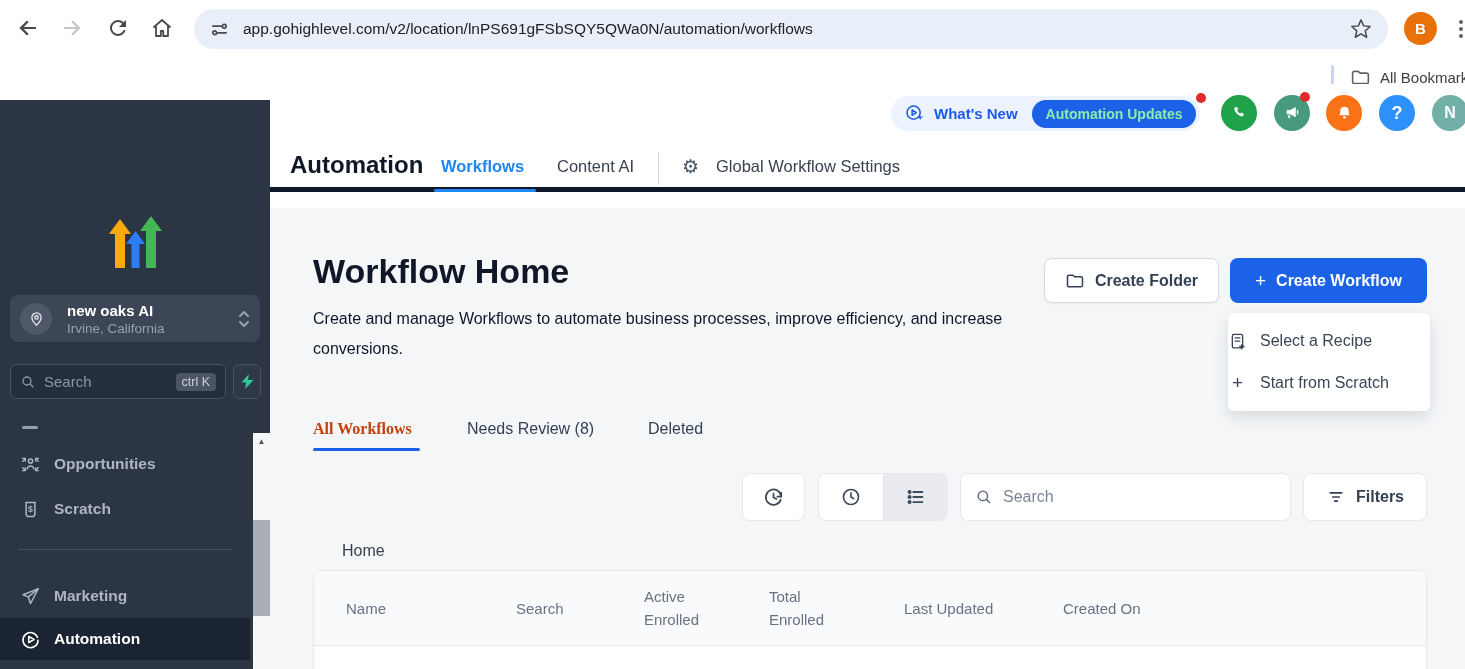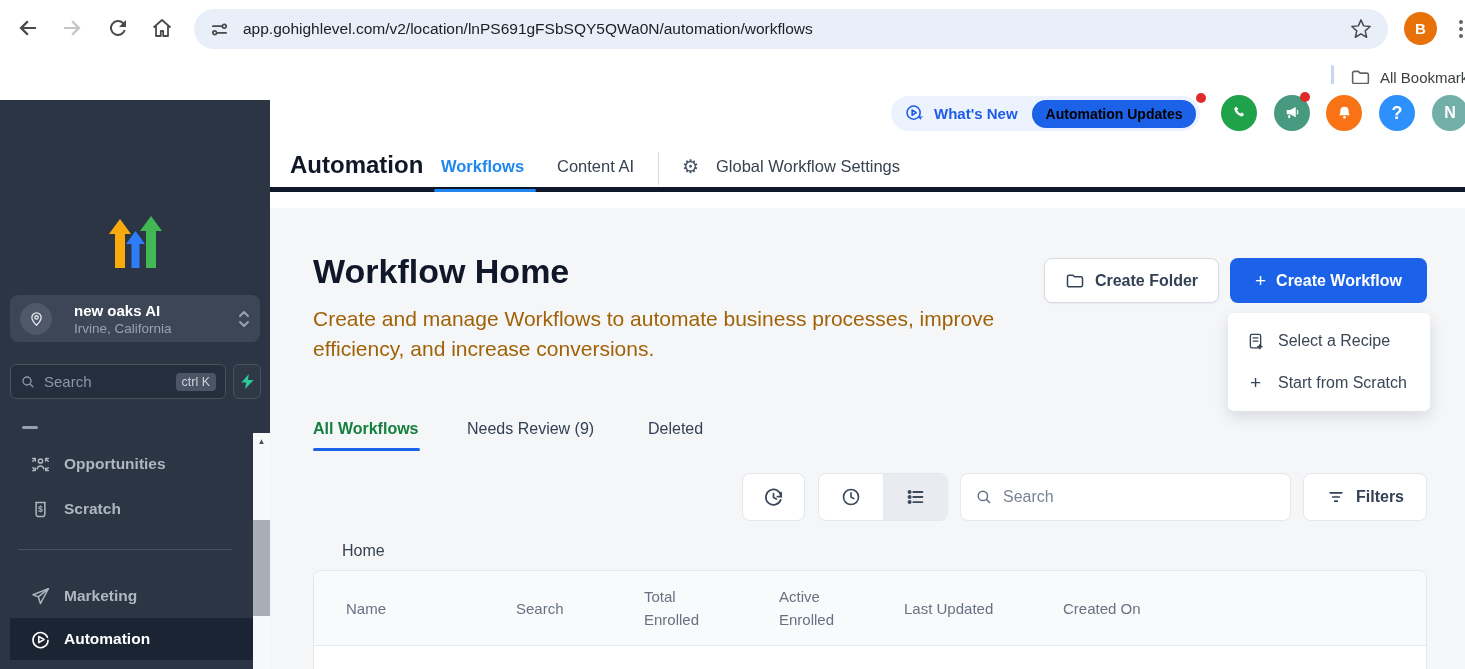--- a/index.html
+++ b/index.html
@@ -34,21 +34,21 @@
              font-size:15px; color:#3c4043; cursor:pointer; }
 
   
   .sidebar { left:0; top:100px; width:270px; height:569px; background:#2b3544; }
   .logo { left:104px; top:116px; }
   .loc-card {
     left:10px; top:195px; width:250px; height:47px; background:#3c4656; border-radius:8px;
     display:flex; align-items:center; padding:0 10px; cursor:pointer;
   }
   .loc-icon { width:32px; height:32px; border-radius:50%; background:#4e5868; display:flex; align-items:center; justify-content:center; flex:none; }
-  .loc-text { margin-left:22px; flex:1; min-width:0; }
+  .loc-text { margin-left:15px; flex:1; min-width:0; }
   .loc-name { font-size:15px; font-weight:bold; color:#fff; }
   .loc-city { font-size:13.5px; color:#98a1b0; margin-top:2px; }
   .loc-chevrons { color:#98a1b0; }
   .sb-search {
     left:10px; top:264px; width:216px; height:35px; background:#242e3c;
     border:1px solid #49525f; border-radius:6px; display:flex; align-items:center; padding:0 9px;
   }
   .sb-search input {
     flex:1; min-width:0; background:transparent; border:none; outline:none;
     font-size:15px; color:#cfd4dc; margin-left:8px; font-family:"Liberation Sans",sans-serif;
@@ -57,79 +57,79 @@
   .kbd {
     background:#4b5565; color:#cdd2da; border-radius:4px; font-size:12.5px;
     padding:2px 6px; white-space:nowrap;
   }
   .sb-bolt { left:233px; top:264px; width:28px; height:35px; background:#2e3847; border:1px solid #49525f;
              border-radius:6px; display:flex; align-items:center; justify-content:center; cursor:pointer; }
   .partial-dash { left:22px; top:326px; width:16px; height:3px; background:#97a0ae; border-radius:2px; }
 
   .menu-item {
     left:0; width:250px; height:34px; display:flex; align-items:center; padding-left:20px;
-    color:#aeb6c2; font-size:15.5px; font-weight:bold; cursor:pointer; gap:13px;margin-left:10px;
+    color:#aeb6c2; font-size:15.5px; font-weight:bold; cursor:pointer; gap:13px;
   }
   .menu-item.active { background:#1b2432; height:42px; color:#fff; }
   .sb-divider { left:18px; top:449px; width:214px; height:1px; background:#46505e; }
 
   .sb-scrollbar { left:253px; top:333px; width:17px; height:276px; background:#f7f8f9; }
   .sb-scroll-btn { width:17px; height:16px; display:flex; align-items:center; justify-content:center;
                    color:#4e5256; font-size:8px; cursor:pointer; }
   .sb-thumb { position:absolute; left:0; top:87px; width:17px; height:96px; background:#a9aeb6; cursor:pointer; }
 
   
   .main-head { left:270px; top:84px; width:1435px; height:108px; background:#fff; border-bottom:5px solid #0f172a; }
   .wn-pill {
     left:621px; top:12px; height:35px; border-radius:18px; background:#ecf3fe;
     display:flex; align-items:center; padding:0 4px 0 13px; cursor:pointer;
   }
   .wn-label { color:#1d5be8; font-weight:bold; font-size:15px; margin-left:9px; }
   .updates-pill {
-    margin-left:14px; height:28px; border-radius:14px; background:#1b62e8; color:#000000;
+    margin-left:14px; height:28px; border-radius:14px; background:#1b62e8; color:#86efac;
     font-size:14px; font-weight:bold; display:flex; align-items:center; padding:0 14px; cursor:pointer;
   }
   .dot-red { width:10px; height:10px; border-radius:50%; background:#e02b2b; }
   .circle-ico {
     top:11px; width:36px; height:36px; border-radius:50%;
     display:flex; align-items:center; justify-content:center; cursor:pointer;
     color:#fff; font-weight:bold;
   }
   .page-title { left:20px; top:67px; font-size:24px; font-weight:bold; color:#101828; }
   .head-tab { top:73px; font-size:16.5px; cursor:pointer; }
   .head-tab.active { color:#2187f0; font-weight:bold; }
   .head-tab.idle { color:#384250; }
   .tab-underline { left:164px; top:105px; width:102px; height:3px; background:#2187f0; border-radius:2px; }
   .head-vsep { left:388px; top:68px; width:1px; height:33px; background:#d5dae1; }
   .gear-glyph { font-size:19px; color:#475467; }
 
   
   .content { left:270px; top:208px; width:1195px; height:461px; background:#f4f6f8; }
   .wf-title { left:43px; top:44px; font-size:34px; font-weight:bold; color:#0f1728; }
-  .wf-sub { left:43px; top:96px; width:710px; font-size:21px; line-height:30px; color:#a16207; }
+  .wf-sub { left:43px; top:96px; width:710px; font-size:16px; line-height:30px; color:#0f172a; }
 
   .btn {
     display:flex; align-items:center; justify-content:center; gap:10px; cursor:pointer;
     border-radius:8px; font-size:16px; font-weight:bold; height:45px;
   }
   .btn-outline { background:#fff; border:1px solid #d6dae1; color:#344054; box-shadow:0 1px 2px rgba(16,24,40,.05); }
   .btn-primary { background:#1b62e8; color:#fff; }
   .create-folder { left:774px; top:50px; width:175px; }
   .create-workflow { left:960px; top:50px; width:197px; }
   .plus-glyph { font-size:19px; font-weight:normal; }
 
   .dropdown {
     left:958px; top:105px; width:202px; background:#fff; border-radius:6px;
     box-shadow:0 6px 16px rgba(16,24,40,.12); padding:7px 0;
   }
-  .dd-item { height:42px; display:flex; align-items:center; gap:13px; padding-left:18px;
+  .dd-item { height:42px; display:flex; align-items:center; gap:13px; 
              font-size:16px; color:#3a4656; cursor:pointer; }
 
   .list-tab { top:212px; font-size:16px; cursor:pointer; }
-  .list-tab.active { color:#15803d; font-weight:bold; }
+  .list-tab.active { color:#c2410c; font-weight:bold;font-family:Liberation Serif, serif; }
   .list-tab.idle { color:#344054; }
   .list-tab-underline { left:43px; top:240px; width:107px; height:3px; background:#1b62e8; border-radius:2px; }
 
   .tool-btn {
     top:265px; height:48px; background:#fff; border:1px solid #e4e7ec; border-radius:8px;
     display:flex; align-items:center; justify-content:center; cursor:pointer;
   }
   .history-btn { left:472px; width:63px; }
   .segmented { left:548px; top:265px; width:130px; height:48px; background:#fff; border:1px solid #e4e7ec;
                border-radius:8px; display:flex; overflow:hidden; }
@@ -413,21 +413,21 @@
       <span>Select a Recipe</span>
     </div>
     <div class="dd-item">
       <span class="plus-glyph" style="color:#3a4656; width:19px; text-align:center">+</span>
       <span>Start from Scratch</span>
     </div>
   </div>
 
   <span class="abs list-tab active" style="left:43px">All Workflows</span>
   <span class="abs list-tab-underline"></span>
-  <span class="abs list-tab idle" style="left:197px">Needs Review (9)</span>
+  <span class="abs list-tab idle" style="left:197px">Needs Review (8)</span>
   <span class="abs list-tab idle" style="left:378px">Deleted</span>
 
   <div class="abs tool-btn history-btn">
     <svg width="23" height="23" viewBox="0 0 24 24" fill="none" stroke="#3d4a5c" stroke-width="1.8" stroke-linecap="round">
         <path d="M19.5 14.5A8 8 0 1 1 20 11"></path>
         <polyline points="20,7 20,11 16,11" fill="none" stroke-linejoin="round"></polyline>
         <polyline points="12,8 12,12 15,13.6"></polyline>
       </svg>
   </div>
 
@@ -468,19 +468,19 @@
       </svg>
     <span>Filters</span>
   </div>
 
   <span class="abs breadcrumb">Home</span>
 
   <div class="abs table">
     <div class="thead">
       <span class="th c0">Name</span>
       <span class="th c1">Search</span>
+      <span class="th c3"><span class="wrap">Active Enrolled</span></span>
       <span class="th c2"><span class="wrap">Total Enrolled</span></span>
-      <span class="th c3"><span class="wrap">Active Enrolled</span></span>
       <span class="th c4">Last Updated</span>
       <span class="th c5">Created On</span>
     </div>
   </div>
 </div>
 
 </body></html>

